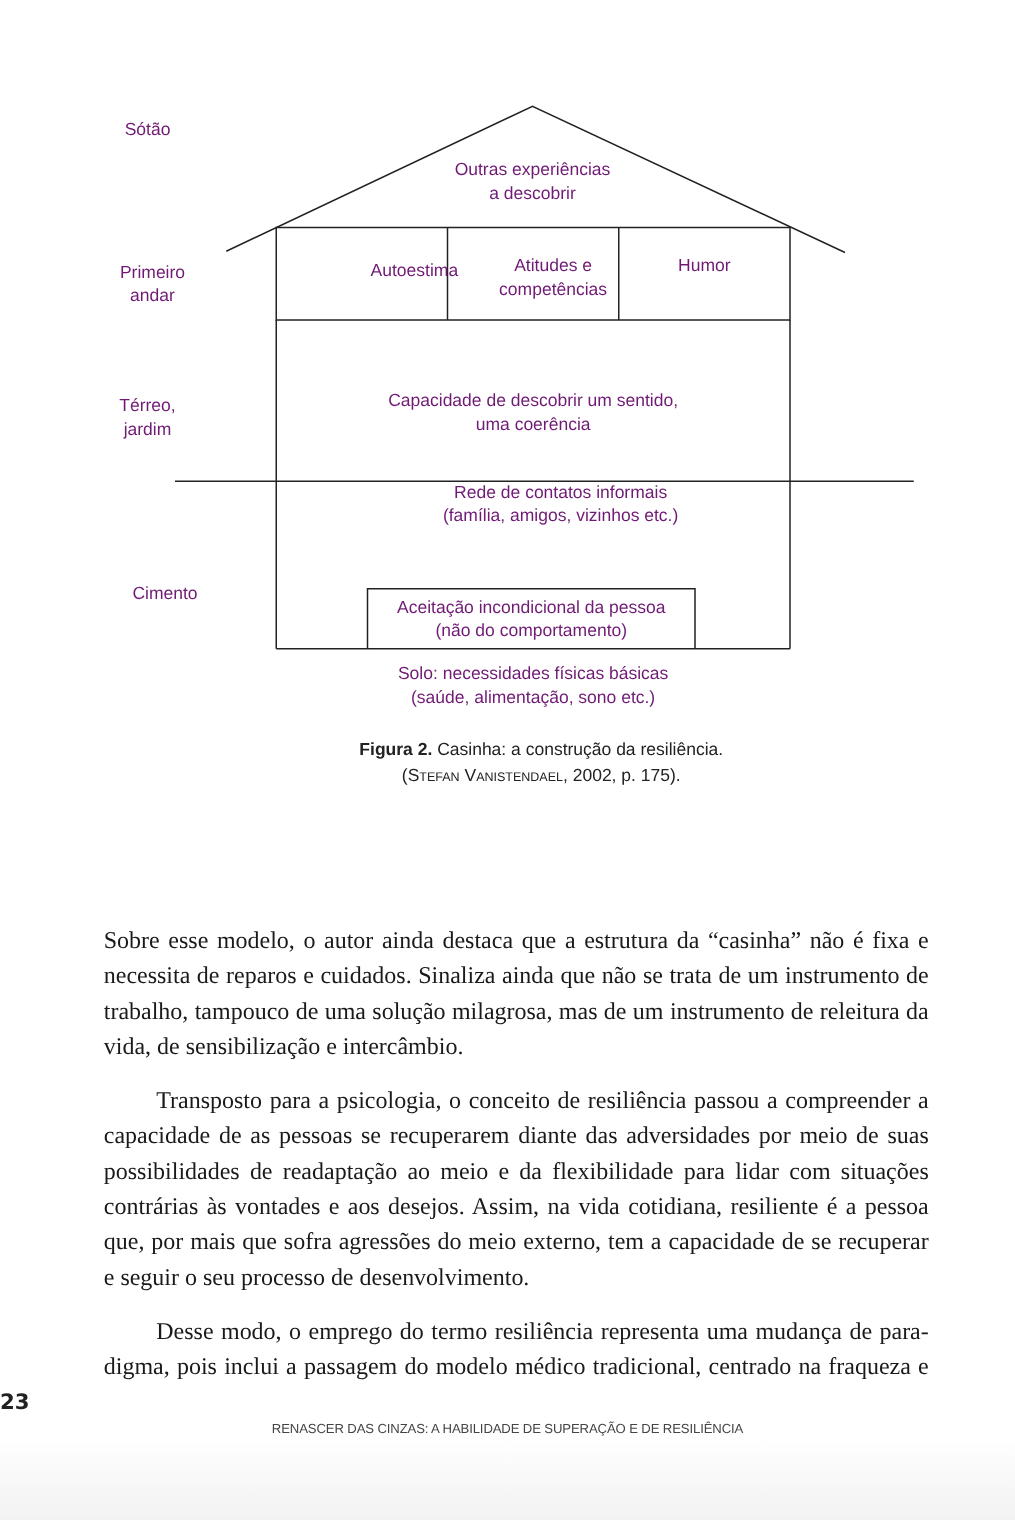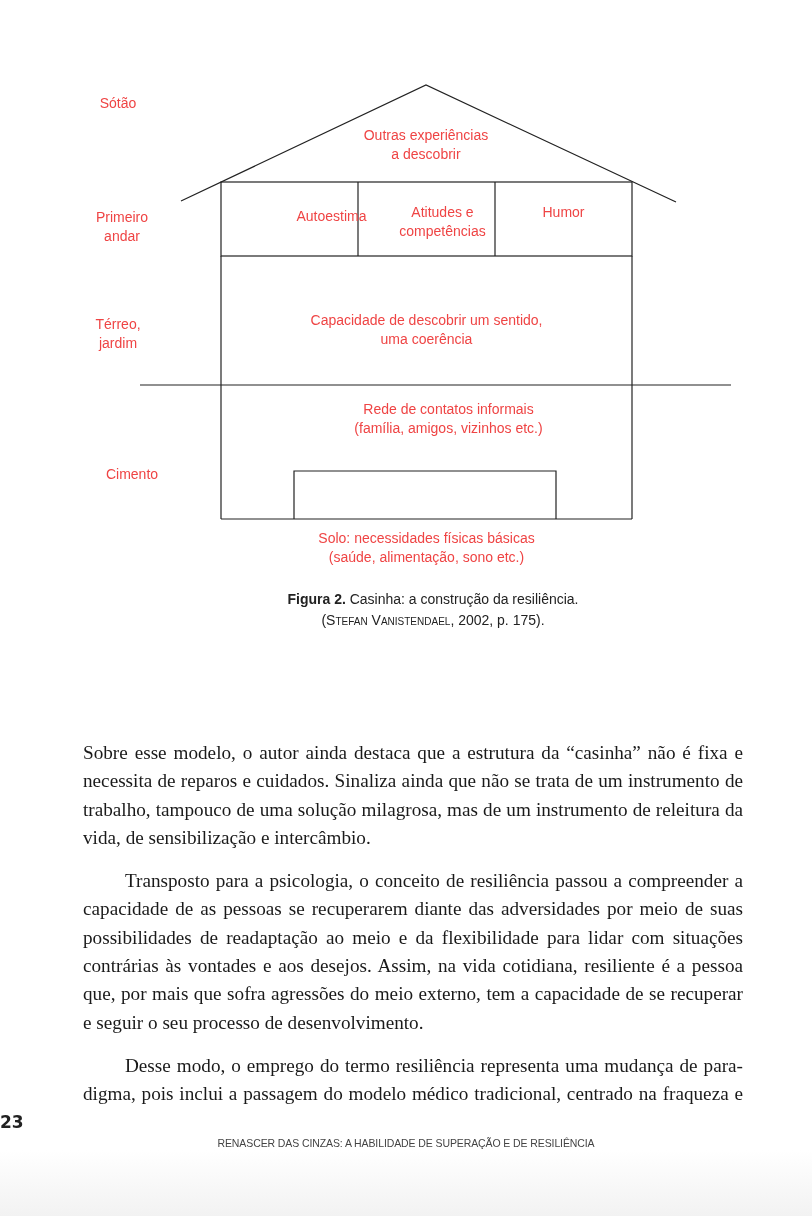--- a/index.html
+++ b/index.html
@@ -5,21 +5,21 @@
   html, body { margin: 0; padding: 0; }
   body {
     width: 812px; height: 1216px; overflow: hidden; position: relative;
     background: linear-gradient(to bottom, #ffffff 0px, #ffffff 1150px, #f2f2f2 1216px);
     color: #1a1a1a;
   }
   .diagram { position: absolute; left: 0; top: 0; width: 812px; height: 660px; }
   .diagram svg { position: absolute; left: 0; top: 0; }
   .dlabel {
     position: absolute; font-family: "Liberation Sans", sans-serif; font-size: 14px;
-    line-height: 19px; text-align: center; color: #ef4444; white-space: nowrap;
+    line-height: 19px; text-align: center; color: #701a75; white-space: nowrap;
   }
   .caption {
     position: absolute; left: 0; width: 812px; text-align: center;
     font-family: "Liberation Sans", sans-serif; font-size: 14px; line-height: 20px; color: #222; margin-left: 27px;
   }
   .caption b { font-weight: bold; }
   .sc { font-variant: small-caps; }
   .body-text {
     position: absolute; left: 68px; top: 724px; width: 690px;
     font-family: "Liberation Serif", serif; font-size: 19.2px; line-height: 28.3px;
@@ -79,25 +79,29 @@
   </div>
   <div class="dlabel" style="left:495px; top:203px; width:137px;">
     <div>Humor</div>
   </div>
 
   <div class="dlabel" style="left:221px; top:311px; width:411px;">
     <div>Capacidade de descobrir um sentido,</div>
     <div>uma coerência</div>
   </div>
 
-  <div class="dlabel" style="left:221px; top:400px; width:455px;">
+  <div class="dlabel" style="left:221px; top:384px; width:455px;">
     <div>Rede de contatos informais</div>
     <div>(família, amigos, vizinhos etc.)</div>
   </div>
 
+  <div class="dlabel" style="left:294px; top:476px; width:262px;">
+    <div>Aceitação incondicional da pessoa</div>
+    <div>(não do comportamento)</div>
+  </div>
 
   <div class="dlabel" style="left:221px; top:529px; width:411px;">
     <div>Solo: necessidades físicas básicas</div>
     <div>(saúde, alimentação, sono etc.)</div>
   </div>
 </div>
 
 <div class="caption" style="top:589px;">
   <b>Figura 2.</b><span> Casinha: a construção da resiliência.</span>
 </div>

